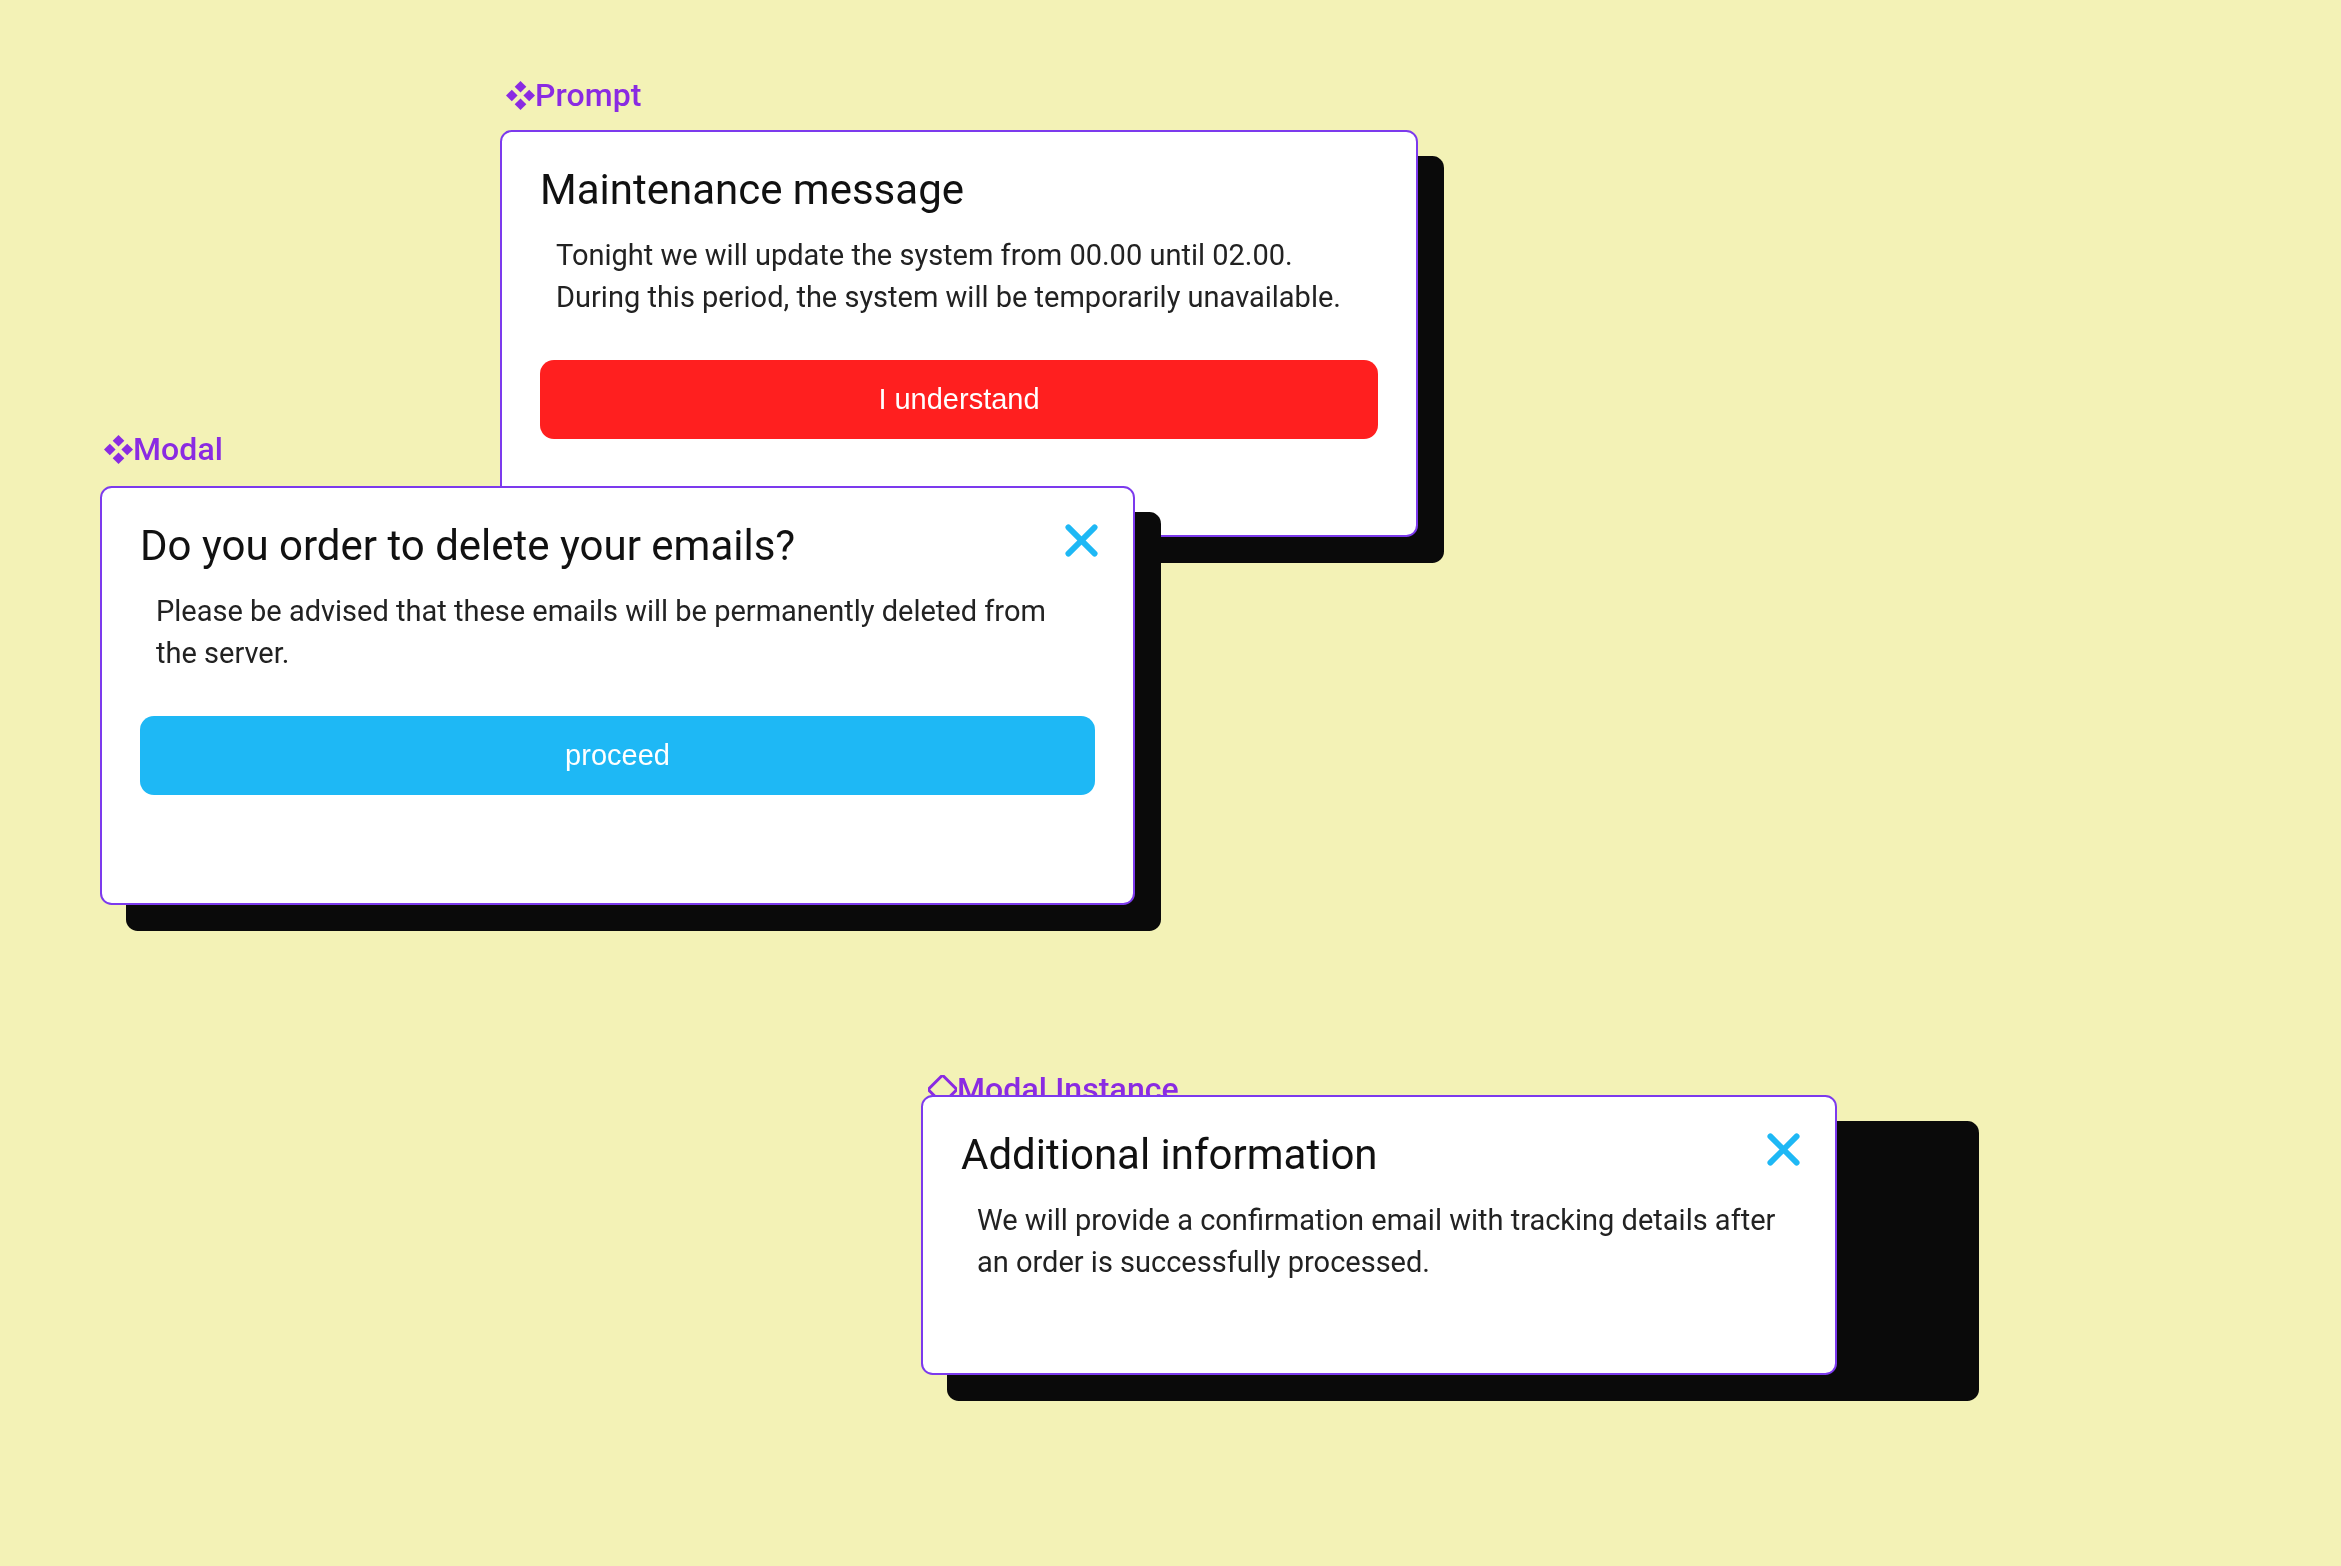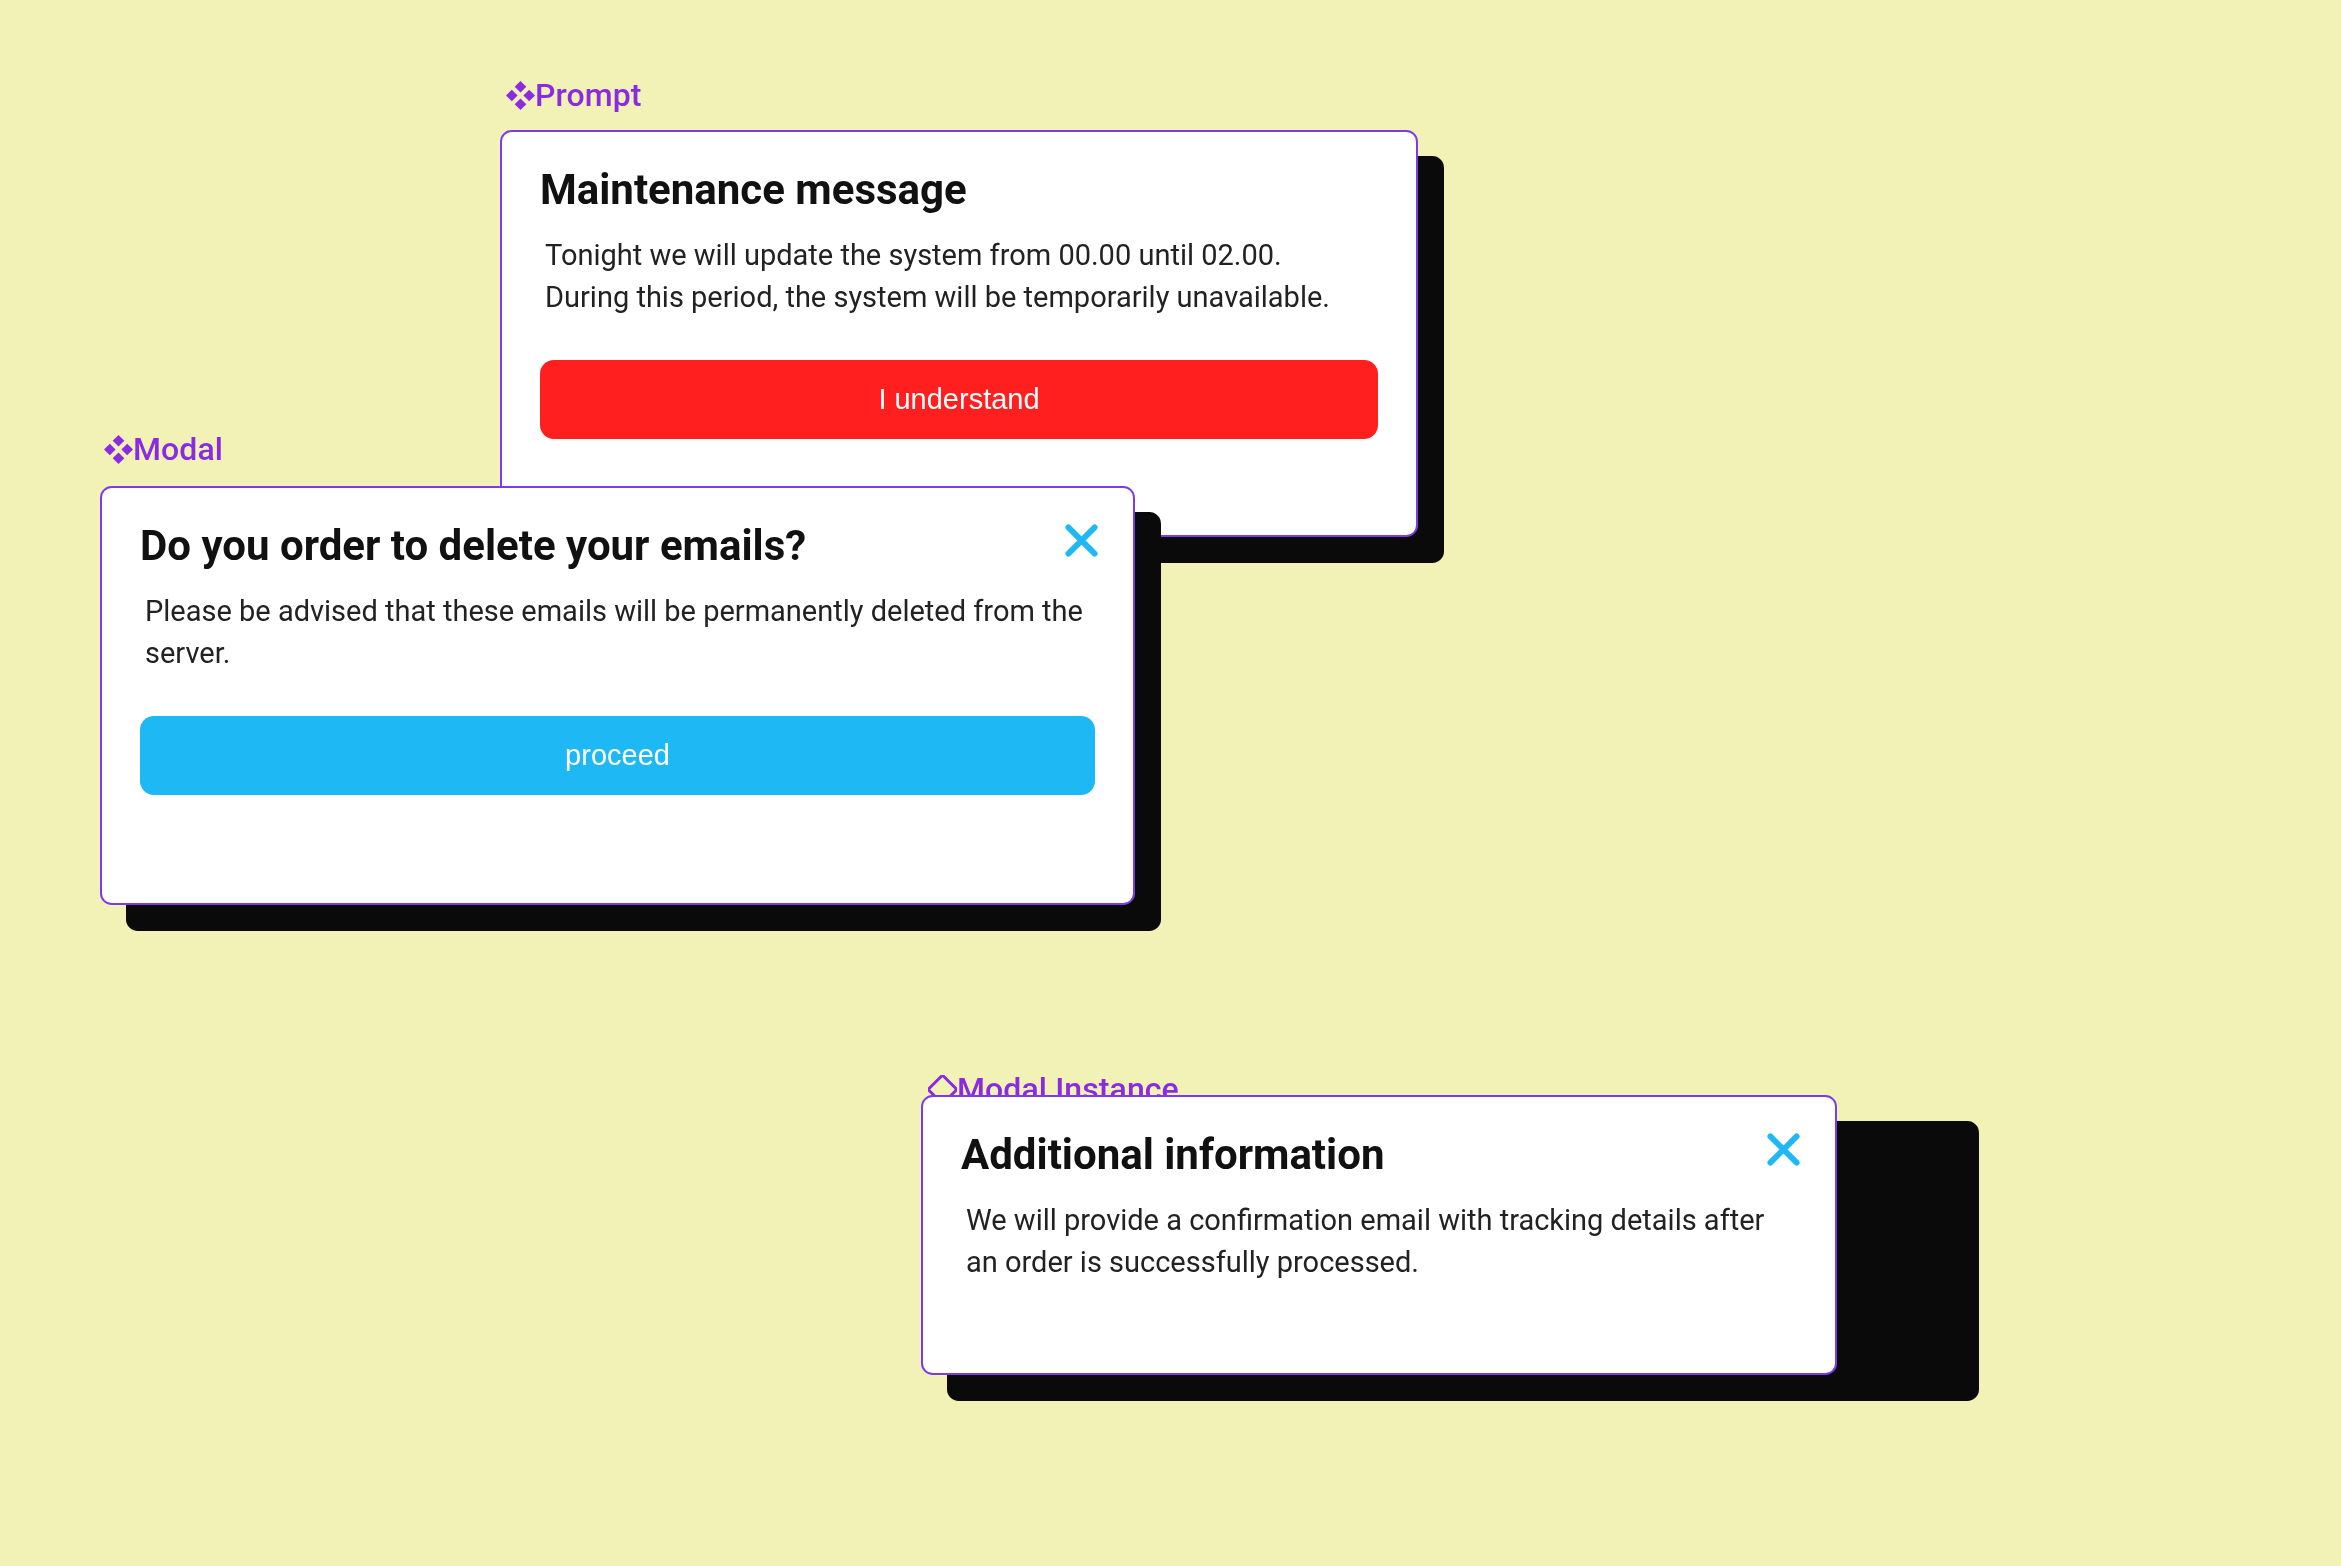--- a/index.html
+++ b/index.html
@@ -37,22 +37,22 @@
   .ic-inst svg rect{fill:none;stroke:var(--purple);stroke-width:4}
 
   
   .shell{position:absolute}
   .card-shadow{position:absolute;background:var(--black);border-radius:11.7px}
   .card{
     position:absolute;background:var(--white);
     border:2.2px solid var(--purple-border);border-radius:11.7px;
     box-sizing:border-box;padding:35px 38px;
   }
-  .card h2{margin:0 0 20.5px 0;font-size:42px;font-weight:700;line-height:1.1}
-  .card p{margin:5px;font-size:29px;line-height:1.45;color:var(--text-muted)}
+  .card h2{margin:0 0 20.5px 0;font-size:42px;font-weight:400;line-height:1.1}
+  .card p{margin:16px;font-size:29px;line-height:1.45;color:var(--text-muted)}
   .btn{
     display:block;width:100%;border:none;border-radius:14px;
     color:#fff;font-size:29px;font-weight:500;line-height:1;
     padding:25px 0;text-align:center;cursor:pointer;
     margin-top:42px;
   }
   .btn.red{background:var(--red)}
   .btn.blue{background:var(--blue)}
   .close{
     position:absolute;top:32px;right:32px;

